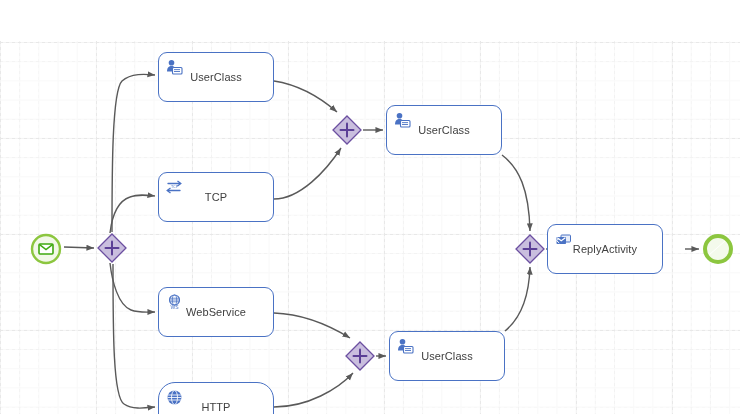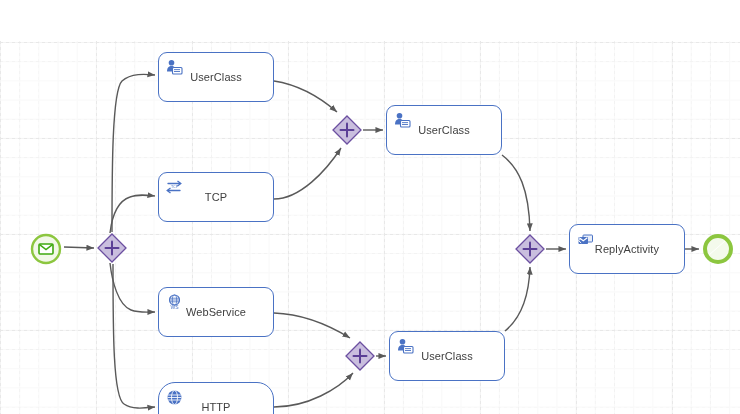--- a/index.html
+++ b/index.html
@@ -252,21 +252,21 @@
   <div class="gateway" style="left:515px; top:193px;">
     <svg viewBox="0 0 30 30" width="30" height="30">
       <polygon points="15,1 29,15 15,29 1,15" fill="#c9bede" stroke="#6b4fa0" stroke-width="1.3"></polygon>
       <g stroke="#5b3f96" stroke-width="2" stroke-linecap="round">
         <line x1="15" y1="8.5" x2="15" y2="21.5"></line>
         <line x1="8.5" y1="15" x2="21.5" y2="15"></line>
       </g>
     </svg>
   </div>
 
-  <div class="node" style="left:569px; top:183px; width:116px; height:50px;align-items:center;">
+  <div class="node" style="left:547px; top:183px; width:116px; height:50px;align-items:center;">
     <svg class="node-icon" viewBox="0 0 17 17">
       <rect x="6" y="4" width="9.5" height="7" rx="0.8" fill="#e8eef9" stroke="#4a72c4" stroke-width="1"></rect>
       <rect x="1.5" y="6" width="9.5" height="7" rx="0.8" fill="#4a72c4"></rect>
       <path d="M 2.2 6.7 L 6.25 9.8 L 10.3 6.7" fill="none" stroke="#ffffff" stroke-width="1.1"></path>
       <path d="M 4.2 12 L 1.6 9.6 L 4.2 7.3" fill="none" stroke="#ffffff" stroke-width="1"></path>
     </svg>
     <span class="node-label">ReplyActivity</span>
   </div>
 
   <div class="event" style="left:702px; top:192px;">

